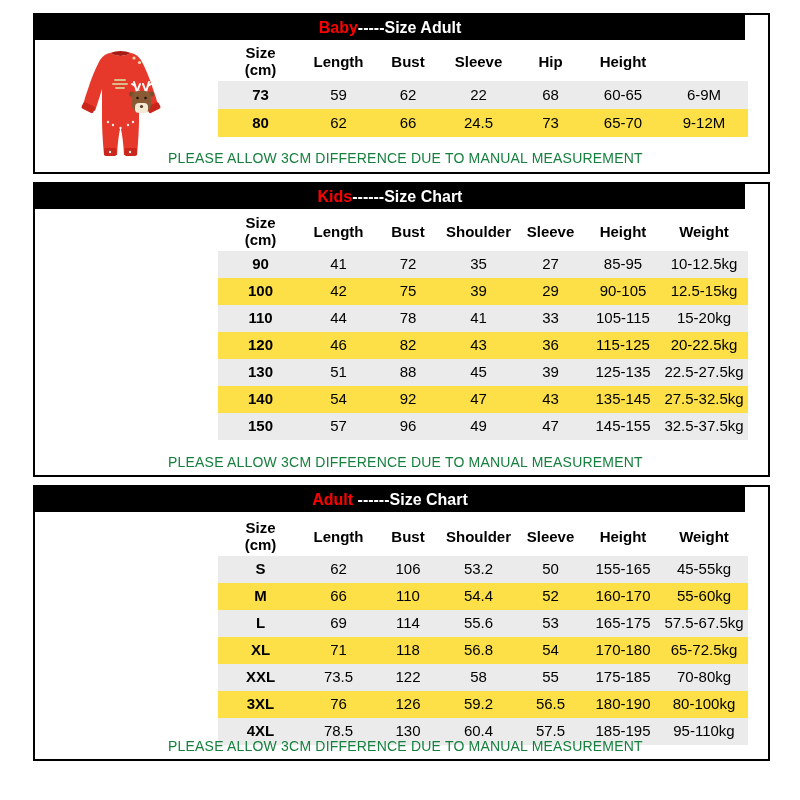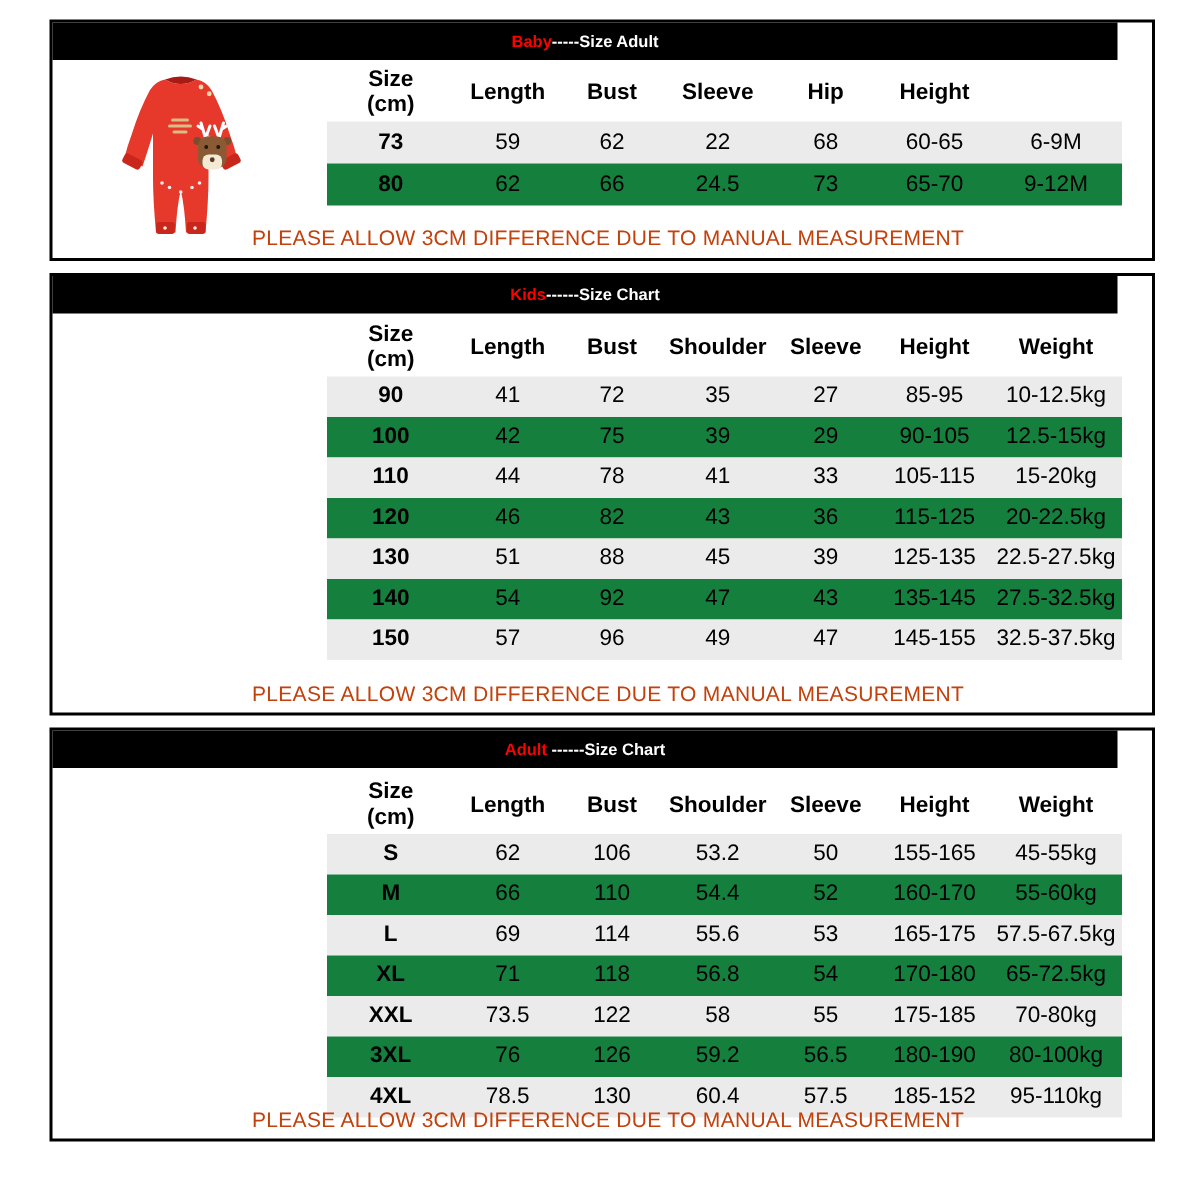--- a/index.html
+++ b/index.html
@@ -10,38 +10,38 @@
   .section{
     position:absolute;left:33px;width:737px;border:2px solid #000;
     background:#fff;box-sizing:border-box;
   }
   #section-baby{top:13px;height:161px;}
   #section-kids{top:182px;height:295px;padding-left:30px;}
   #section-adult{top:485px;height:276px;}
   .title-bar{
     position:absolute;top:0;left:0;height:25px;width:calc(100% - 23px);
     background:#000;display:flex;align-items:center;justify-content:center;
-    font-size:11px;font-weight:bold;color:#fff;white-space:pre;
+    font-size:16px;font-weight:bold;color:#fff;white-space:pre;
   }
   .title-red{color:#ff0000;}
   .chart-table{position:absolute;left:183px;width:530px;}
   #table-0{top:28px;}
   #table-1{top:29px;}
   #table-2{top:31px;}
   .t-row{display:grid;grid-template-columns:85px 71px 68px 73px 71px 74px 88px;}
   .t-head{background:#ffffff;}
   .t-data.light{background:#ebebeb;}
-  .t-data.dark{background:#15803d;}
+  .t-data.dark{background:#fde047;}
   .cell{display:flex;align-items:center;justify-content:center;font-size:15px;line-height:1.12;}
   .th{font-weight:bold;height:38px;flex-direction:column;text-align:left;}
   .td{height:27px;}
   #table-0 .td{height:28px;}
   .size-col{font-weight:bold;}
   .note{
-    position:absolute;left:133px;bottom:6px;font-size:14px;color:#c2410c;
+    position:absolute;left:133px;bottom:6px;font-size:14px;color:#15803d;
     white-space:nowrap;letter-spacing:0.2px;
   }
   #section-kids .note,#section-adult .note{bottom:5px;}
   .product-art{position:absolute;left:38px;top:30px;width:96px;height:122px;}
 </style>
 </head>
 <body>
 
 <div class="section" id="section-baby">
   <div class="title-bar"><span class="title-red">Baby</span><span>-----Size Adult</span></div>
@@ -301,18 +301,18 @@
         <div class="cell td">56.5</div>
         <div class="cell td">180-190</div>
         <div class="cell td">80-100kg</div>
       </div>
       <div class="t-row t-data light">
         <div class="cell td size-col">4XL</div>
         <div class="cell td">78.5</div>
         <div class="cell td">130</div>
         <div class="cell td">60.4</div>
         <div class="cell td">57.5</div>
-        <div class="cell td">185-152</div>
+        <div class="cell td">185-195</div>
         <div class="cell td">95-110kg</div>
       </div>
     </div>
   <div class="note">PLEASE ALLOW 3CM DIFFERENCE DUE TO MANUAL MEASUREMENT</div>
 </div>
 
 </body></html>

